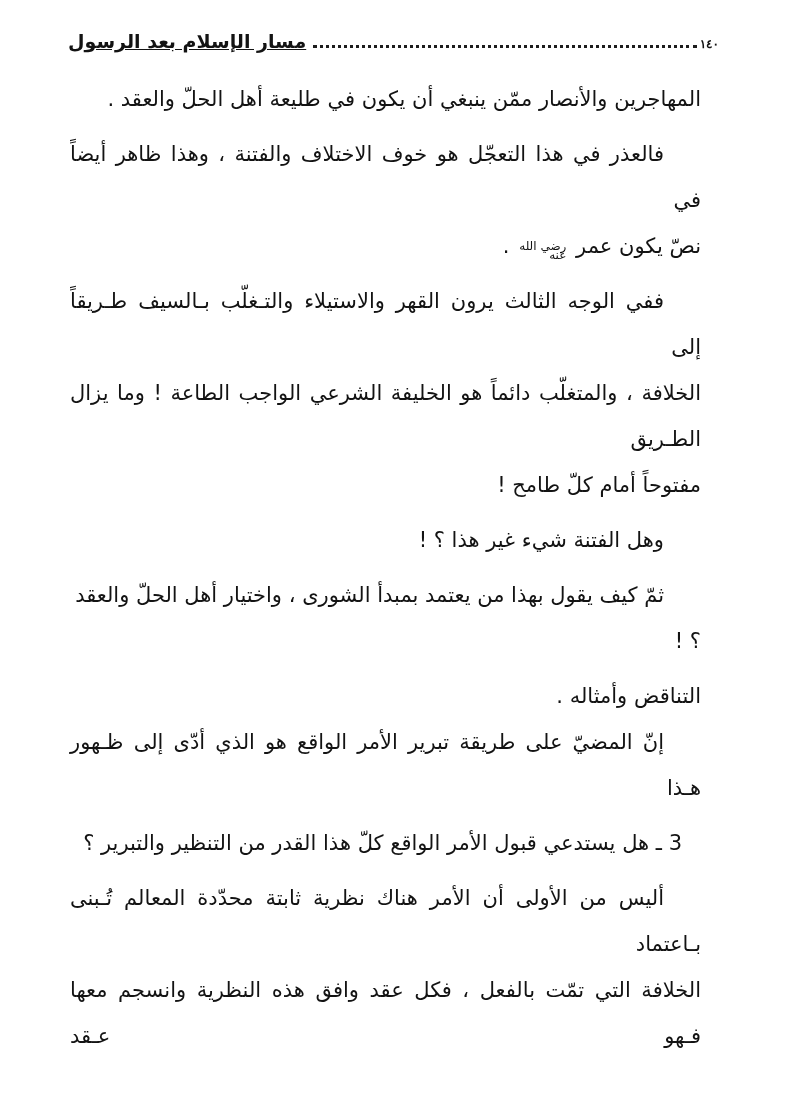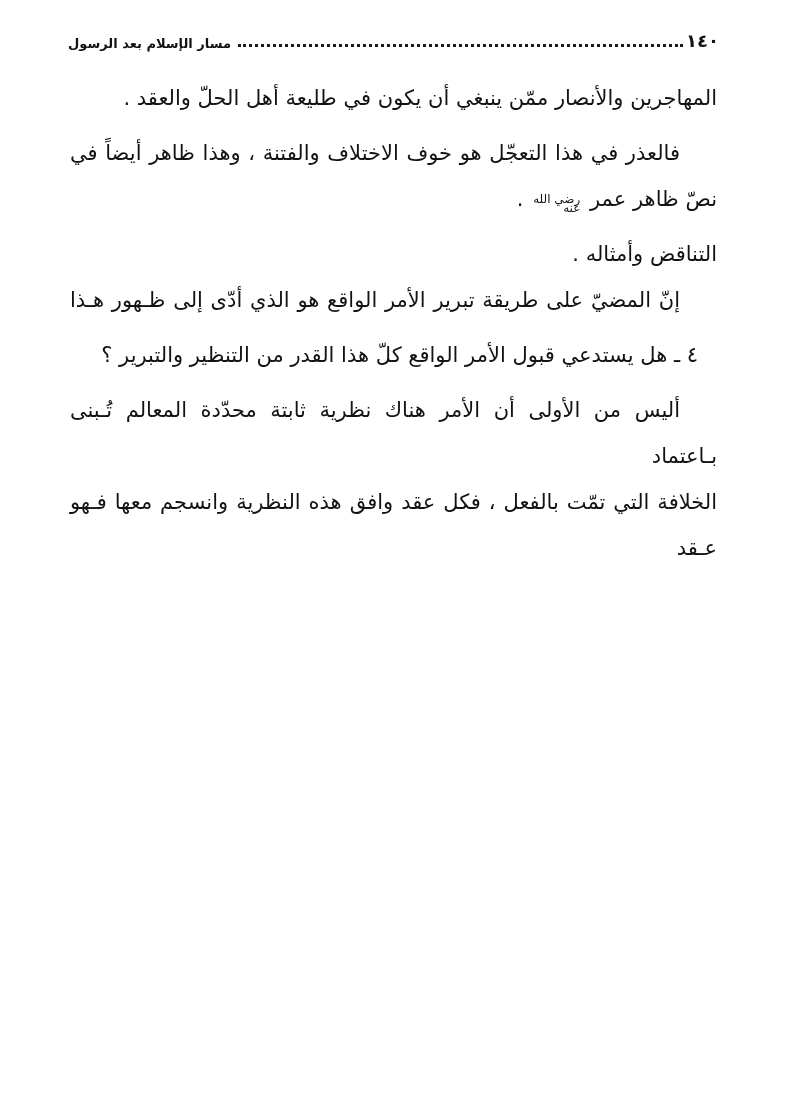--- a/index.html
+++ b/index.html
@@ -20,41 +20,43 @@
   
   .header {
     direction: ltr;
     display: flex;
     align-items: flex-end;
     margin: 0 68px;
     padding-top: 30px;
     font-weight: bold;
   }
   .h-title {
-    font-size: 13px;
+    font-size: 19px;
     white-space: nowrap;
     letter-spacing: 0.2px;
+    text-decoration: underline;
   }
   .leader {
     flex: 1;
     border-bottom: 3px dotted #1c1c1c;
     margin: 0 3px 4px 7px;
     height: 0;
   }
   .h-num {
-    font-size: 18px;
+    font-size: 12px;
     white-space: nowrap;
+    font-family: Liberation Serif, serif;
   }
   
   .body-text {
     direction: rtl;
     margin: 24px 70px 0 70px;
     font-size: 21px;
   }
-  .para { margin: 0 0 9px 0; }
+  .para { margin: 0 16px 9px 0; }
   .line {
     line-height: 46px;
     text-align: right;
     white-space: normal;
   }
   .just {
     text-align: justify;
     text-align-last: justify;
   }
   .ind    { text-indent: 37px; }
@@ -84,40 +86,51 @@
 
   <div class="body-text">
 
     <div class="para">
       <div class="line">المهاجرين والأنصار ممّن ينبغي أن يكون في طليعة أهل الحلّ والعقد .</div>
     </div>
 
     <div class="para">
       <div class="line just ind">فالعذر في هذا التعجّل هو خوف الاختلاف والفتنة ، وهذا ظاهر أيضاً في</div>
       <div class="line">
-        <span>نصّ ظاهر عمر</span>
+        <span>نصّ يكون عمر</span>
         <span class="hon">
           <span class="hl">رضي الله</span>
           <span class="hl">عنه</span>
         </span>
         <span>.</span>
       </div>
     </div>
 
 
+    <div class="para">
+      <div class="line just ind">ففي الوجه الثالث يرون القهر والاستيلاء والتـغلّب بـالسيف طـريقاً إلى</div>
+      <div class="line just">الخلافة ، والمتغلّب دائماً هو الخليفة الشرعي الواجب الطاعة ! وما يزال الطـريق</div>
+      <div class="line">مفتوحاً أمام كلّ طامح !</div>
+    </div>
 
+    <div class="para">
+      <div class="line ind">وهل الفتنة شيء غير هذا ؟ !</div>
+    </div>
 
+    <div class="para">
+      <div class="line ind">ثمّ كيف يقول بهذا من يعتمد بمبدأ الشورى ، واختيار أهل الحلّ والعقد ؟ !</div>
+    </div>
 
     <div class="para">
       <div class="line">التناقض وأمثاله .</div>
       <div class="line just ind">إنّ المضيّ على طريقة تبرير الأمر الواقع هو الذي أدّى إلى ظـهور هـذا</div>
     </div>
 
     <div class="para">
-      <div class="line ind-sm">٤ ـ هل يستدعي قبول الأمر الواقع كلّ هذا القدر من التنظير والتبرير ؟</div>
+      <div class="line ind-sm">3 ـ هل يستدعي قبول الأمر الواقع كلّ هذا القدر من التنظير والتبرير ؟</div>
     </div>
 
     <div class="para">
       <div class="line just ind">أليس من الأولى أن الأمر هناك نظرية ثابتة محدّدة المعالم تُـبنى بـاعتماد</div>
       <div class="line just">الخلافة التي تمّت بالفعل ، فكل عقد وافق هذه النظرية وانسجم معها فـهو عـقد</div>
 
     </div>
 
   </div>
 </div>

